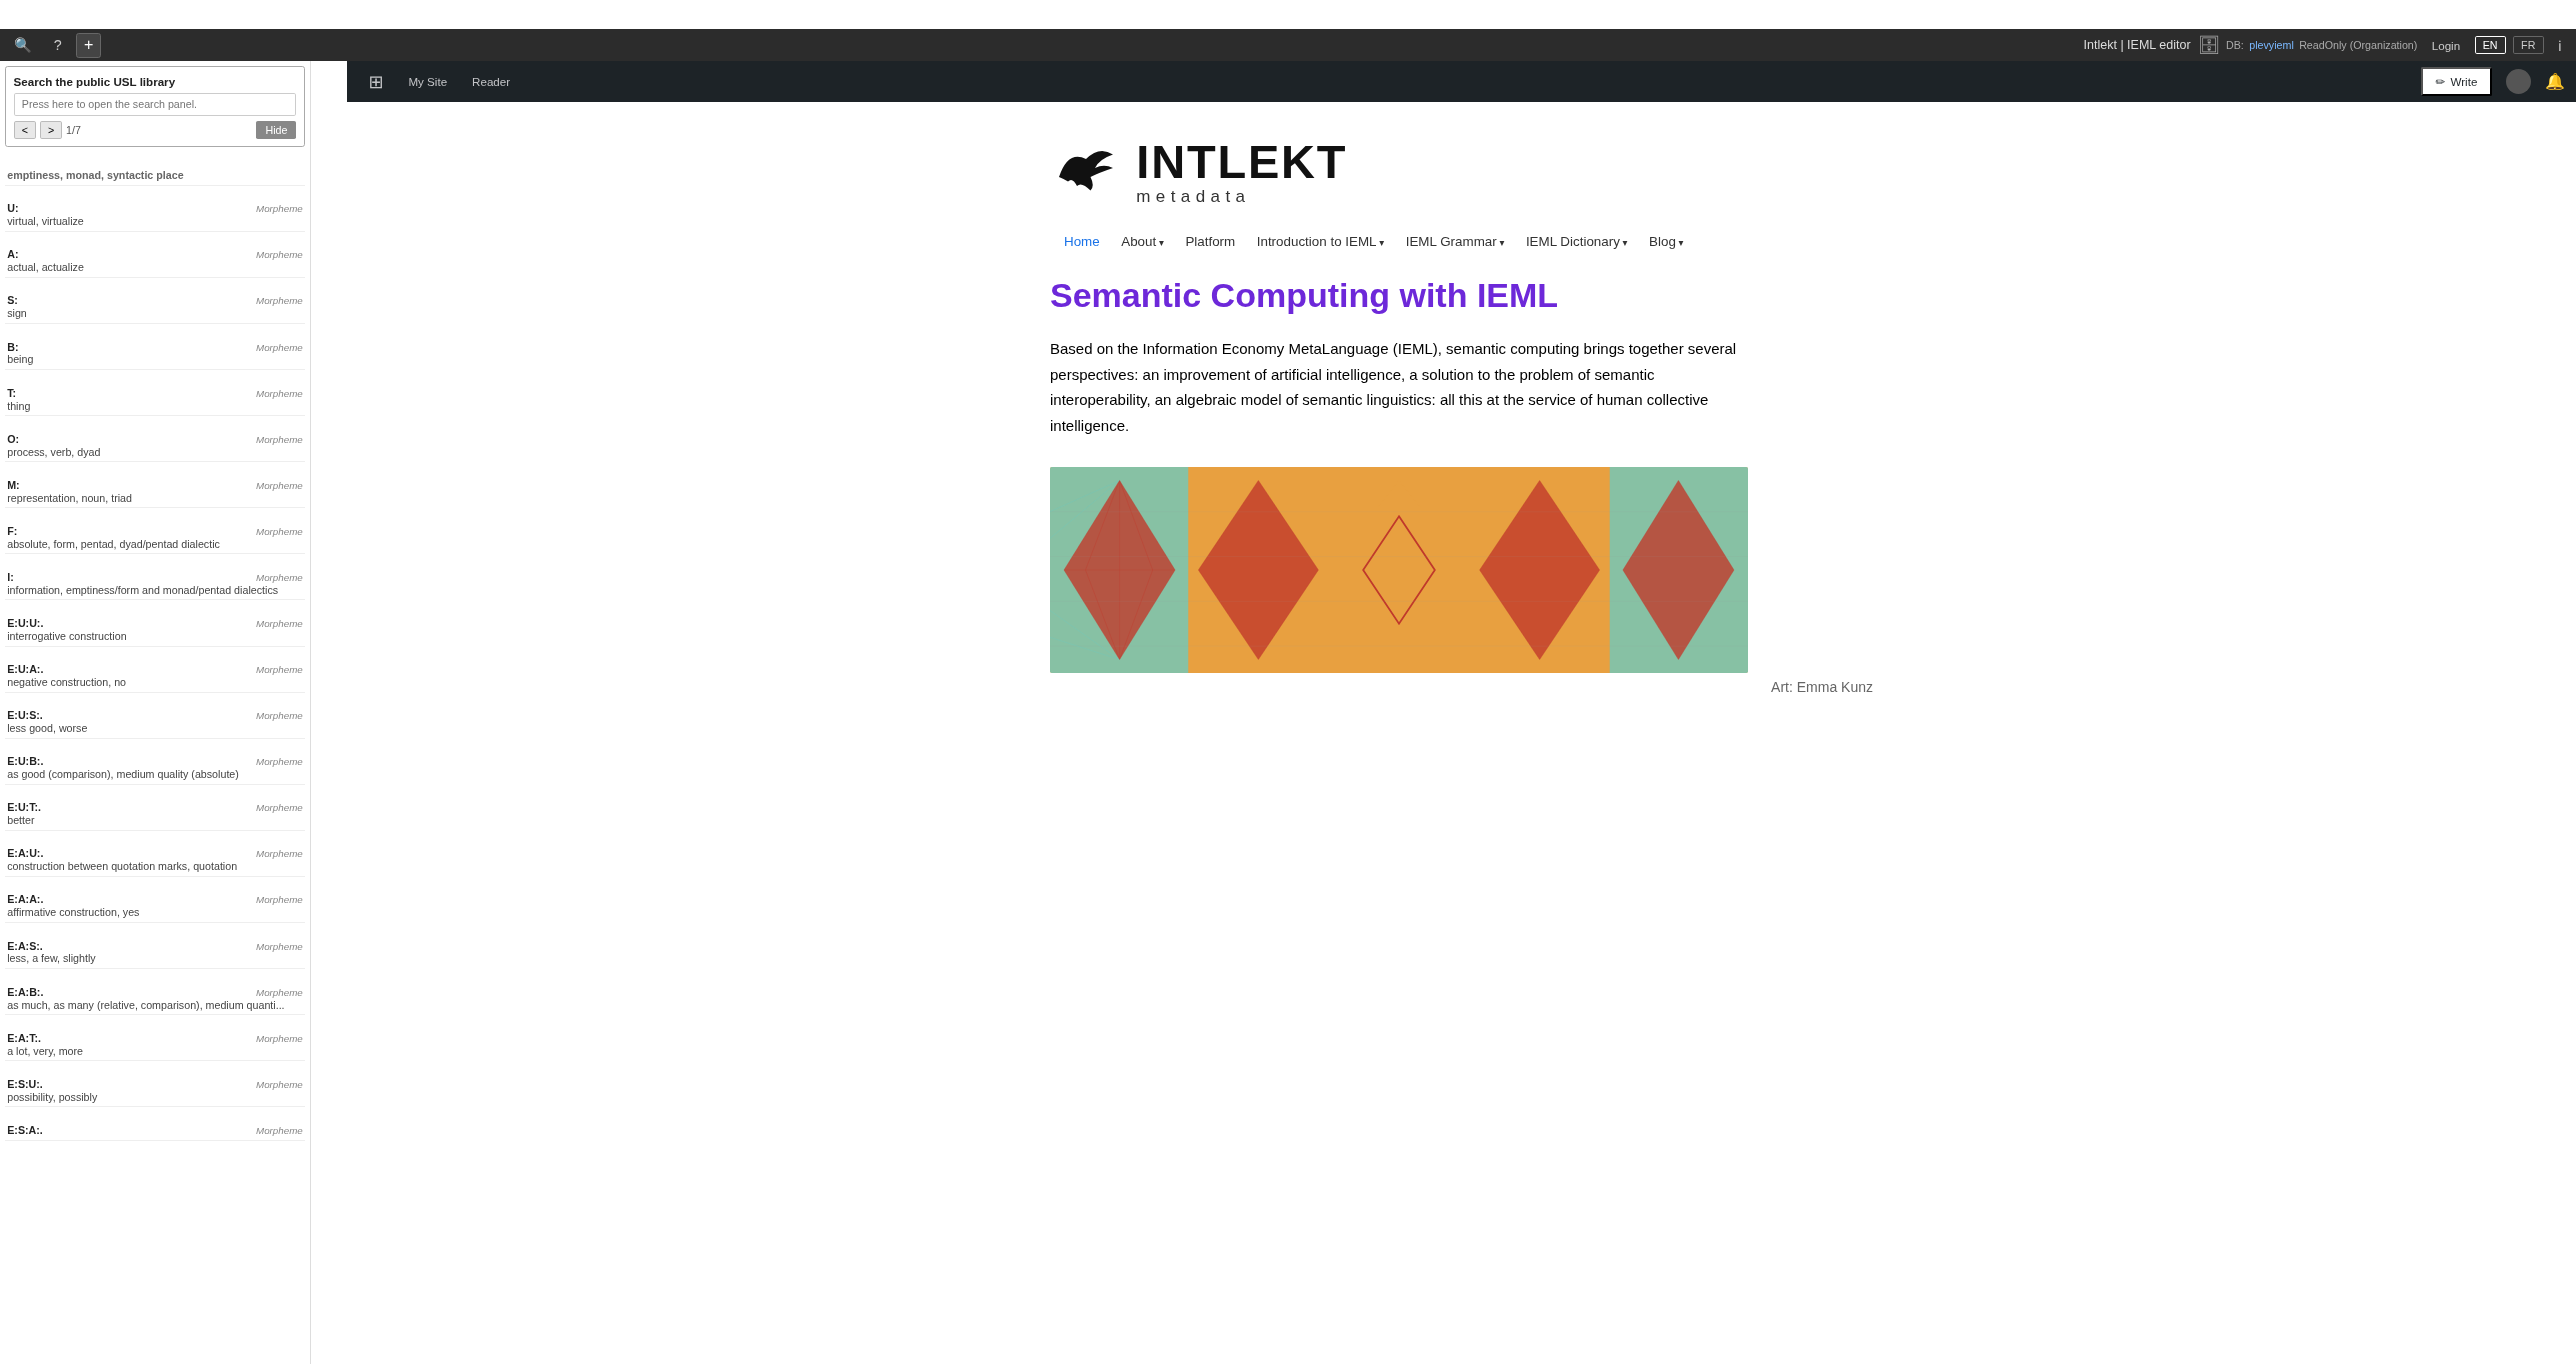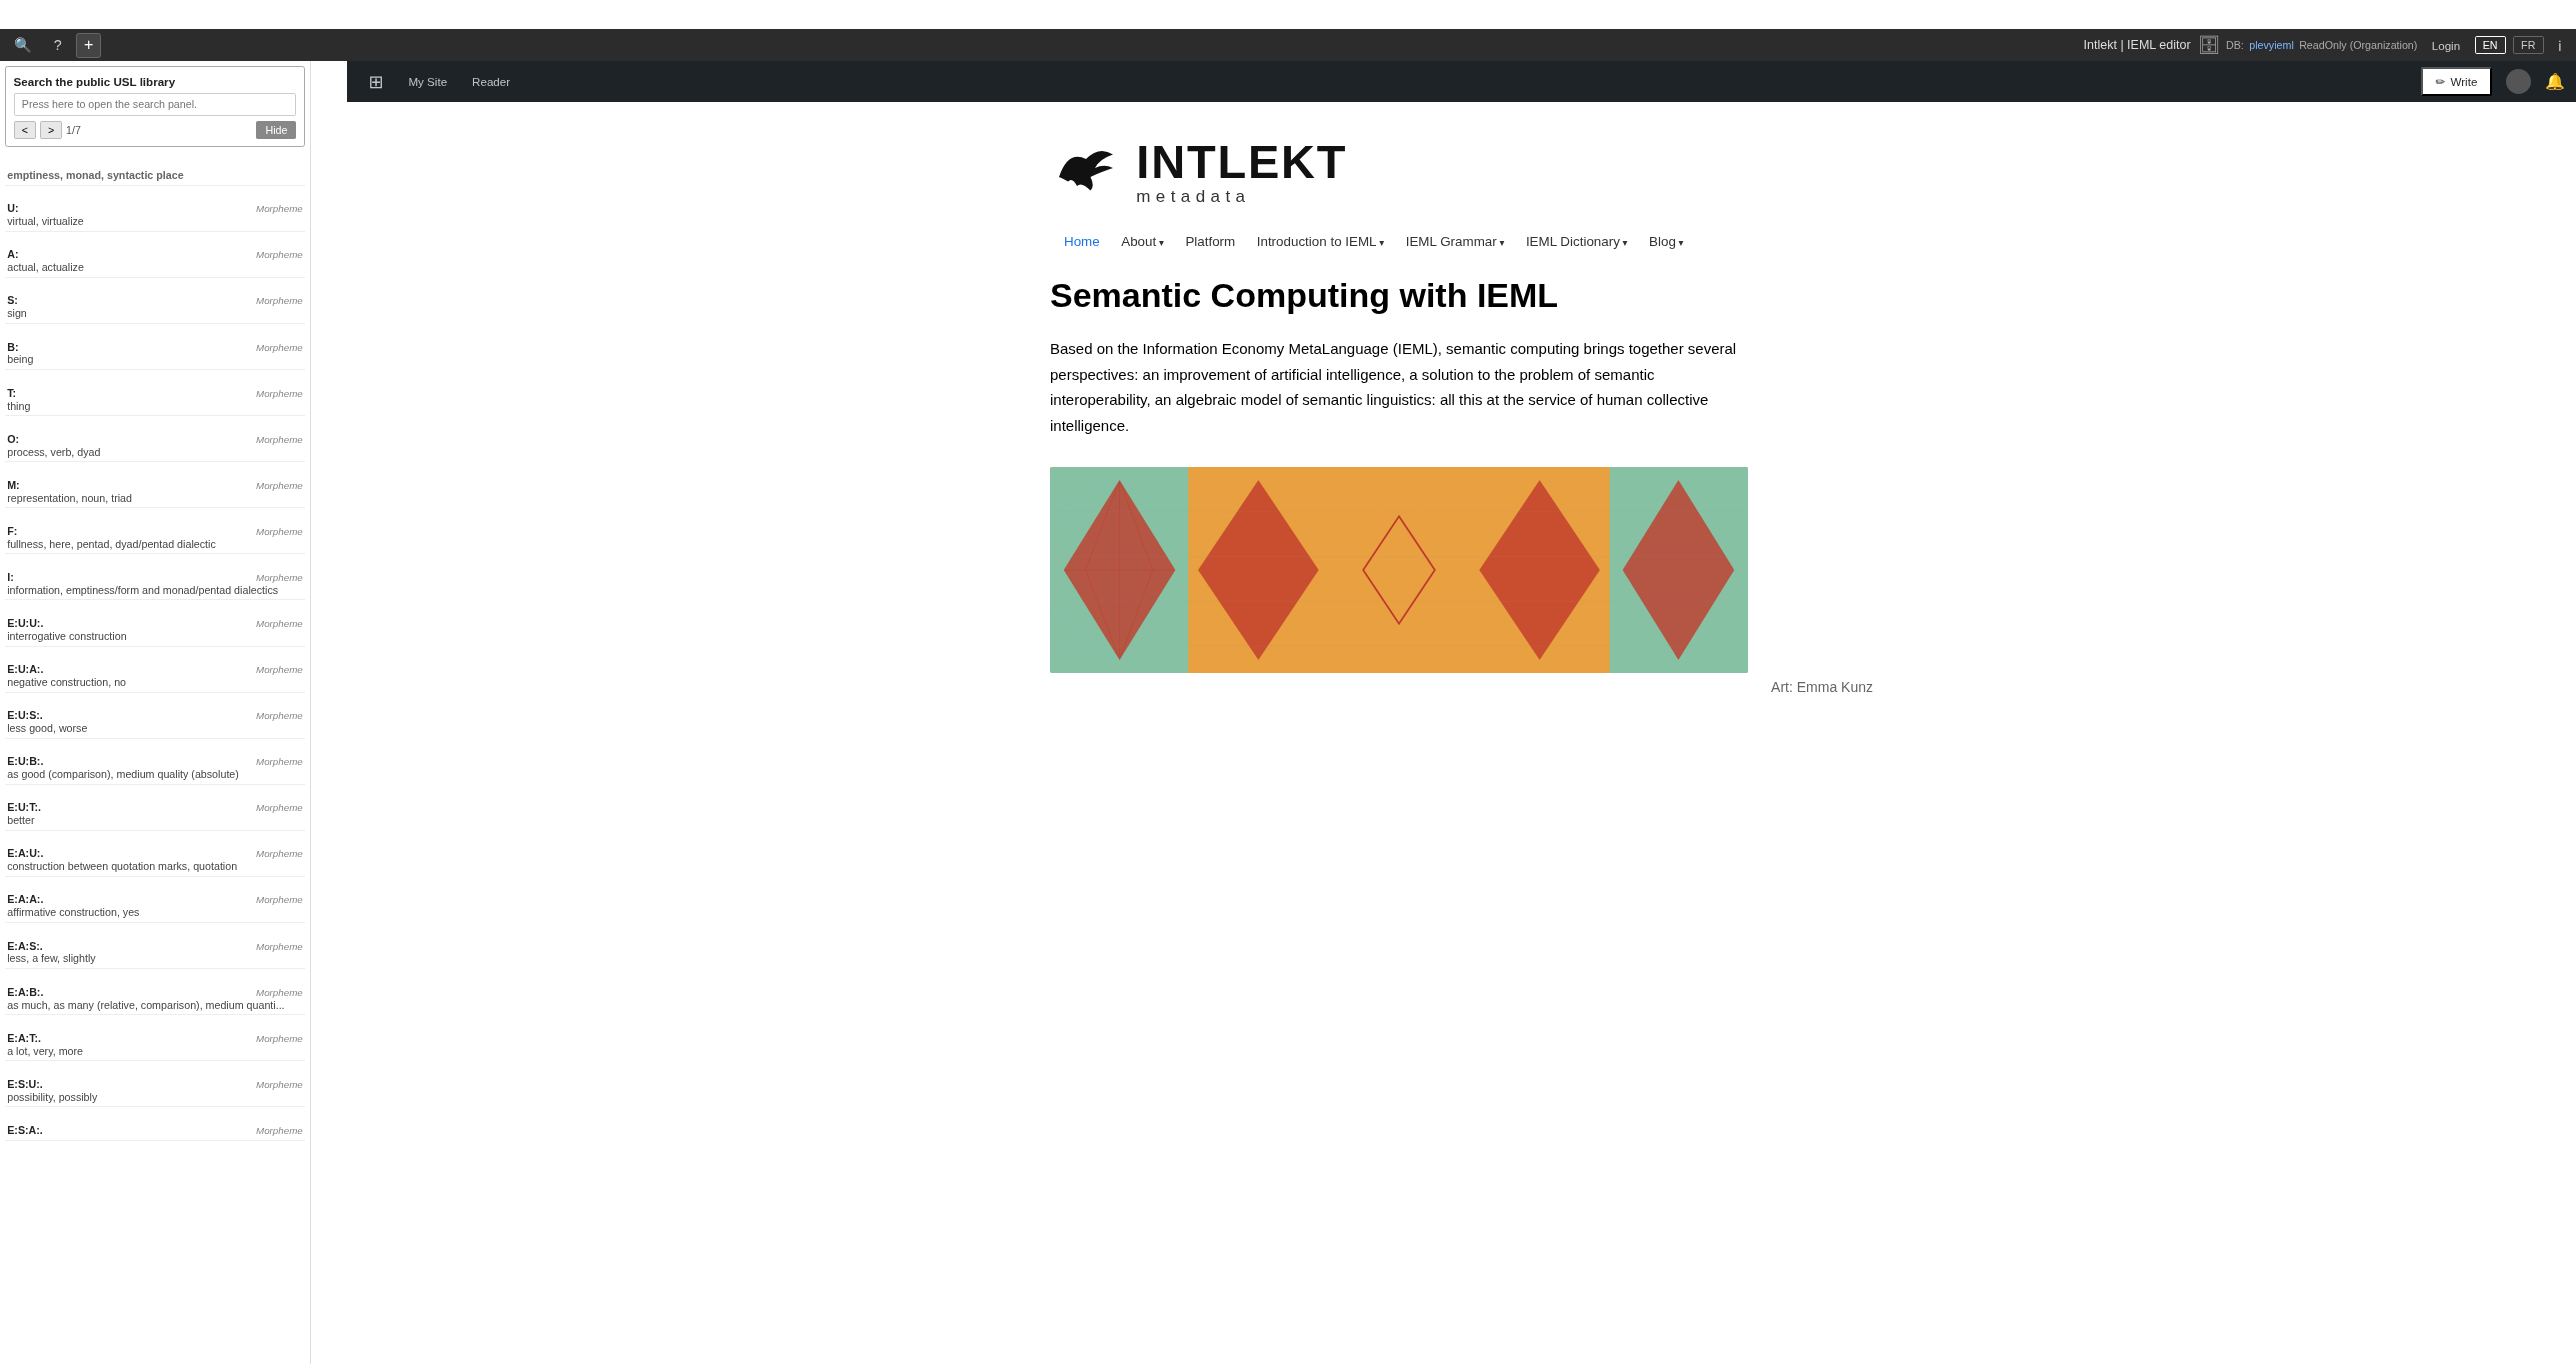--- a/index.html
+++ b/index.html
@@ -262,21 +262,21 @@
     .site-nav a.active { color: #1a73e8; margin-left: 14px; }
     .site-nav a.has-dropdown::after {
       content: ' ▾';
       font-size: 9.8px;
     }
 
     
     .hero-title {
       font-size: 34px;
       font-weight: bold;
-      color: #000000;
+      color: #6d28d9;
       margin-bottom: 21.5px;
     }
     .hero-description {
       font-size: 15px;
       line-height: 1.7;
       color: #000000;
       max-width: 698px;
       margin-bottom: 29px;
     }
 
@@ -408,21 +408,21 @@
         <span class="dict-item-key">M:</span>
         <span class="dict-item-type">Morpheme</span>
       </div>
       <div class="dict-item-value">representation, noun, triad</div>
         </div>
         <div class="dict-item">
           <div class="dict-item-header">
         <span class="dict-item-key">F:</span>
         <span class="dict-item-type">Morpheme</span>
       </div>
-      <div class="dict-item-value">fullness, here, pentad, dyad/pentad dialectic</div>
+      <div class="dict-item-value">absolute, form, pentad, dyad/pentad dialectic</div>
         </div>
         <div class="dict-item">
           <div class="dict-item-header">
         <span class="dict-item-key">I:</span>
         <span class="dict-item-type">Morpheme</span>
       </div>
       <div class="dict-item-value">information, emptiness/form and monad/pentad dialectics</div>
         </div>
         <div class="dict-item">
           <div class="dict-item-header">

